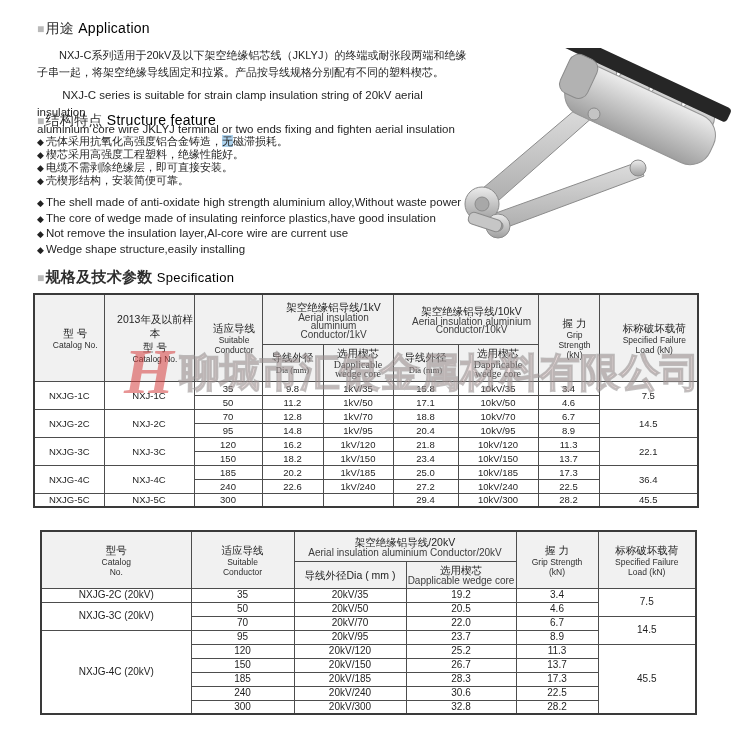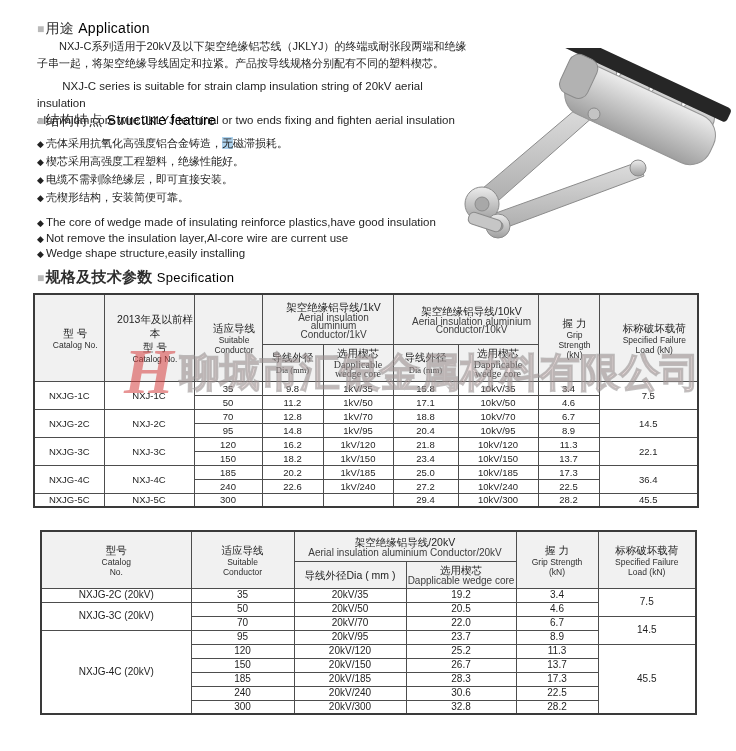--- a/index.html
+++ b/index.html
@@ -9,27 +9,27 @@
     font-family:"Liberation Sans","DejaVu Sans",sans-serif; color:#222; overflow:hidden;
   }
   
   .sec-title { font-size:14px; font-weight:400; color:#2e2e2e; letter-spacing:0.3px; }
   .sec-title .sq { color:#b9b9b9; font-size:12px; margin-right:1px; }
   .sec-title .en { color:#000000; margin-left:4px; }
   .spec-head { font-size:15px; font-weight:700; }
   .spec-head .en { font-weight:400; font-size:13px; }
 
   .sec-application { position:absolute; left:37px; top:20px; width:436px; }
-  .sec-application p.zh { font-size:11px; line-height:17px; text-indent:2em; color:#1f1f1f; }
+  .sec-application p.zh { margin-top:9px; font-size:11px; line-height:17px; text-indent:2em; color:#1f1f1f; }
   .sec-application p.en { margin-top:6px; font-size:11.5px; line-height:17px; text-indent:2.2em; color:#1f1f1f; }
 
   .sec-structure { position:absolute; left:37px; top:112px; width:445px; }
   .sec-structure ul { list-style:none; }
   .sec-structure ul.zh { margin-top:5px; }
-  .sec-structure ul.zh li { font-size:11px; line-height:17px; color:#1f1f1f; }
+  .sec-structure ul.zh li { font-size:11px; line-height:12px; color:#1f1f1f; }
   .sec-structure ul.en { margin-top:8px; }
   .sec-structure ul.en li { font-size:11.5px; line-height:14.5px; color:#1f1f1f; }
   .dm { font-size:9px; margin-right:2px; color:#222; }
   .hl { background:#aed3ee; }
 
   .spec-title { position:absolute; left:37px; top:268px; }
 
   
   .photo { position:absolute; left:432px; top:48px; width:304px; height:222px; }
 
@@ -83,20 +83,21 @@
     <div class="sec-title">
       <span class="sq">■</span><span class="zh">结构特点</span><span class="en">Structure feature</span>
     </div>
     <ul class="zh">
       <li><span class="dm">◆</span><span>壳体采用抗氧化高强度铝合金铸造，</span><span class="hl">无</span><span>磁滞损耗。</span></li>
       <li><span class="dm">◆</span><span>楔芯采用高强度工程塑料，绝缘性能好。</span></li>
       <li><span class="dm">◆</span><span>电缆不需剥除绝缘层，即可直接安装。</span></li>
       <li><span class="dm">◆</span><span>壳楔形结构，安装简便可靠。</span></li>
     </ul>
     <ul class="en">
+      <li><span class="dm">◆</span><span>The shell made of anti-oxidate high strength aluminium alloy,Without waste power</span></li>
       <li><span class="dm">◆</span><span>The core of wedge made of insulating reinforce plastics,have good insulation</span></li>
       <li><span class="dm">◆</span><span>Not remove the insulation layer,Al-core wire are current use</span></li>
       <li><span class="dm">◆</span><span>Wedge shape structure,easily installing</span></li>
     </ul>
   </div>
 
   <div class="photo">
     <svg width="304" height="222" viewBox="0 0 304 222" xmlns="http://www.w3.org/2000/svg">
       <defs>
         <linearGradient id="met" x1="0" y1="0" x2="0" y2="1">

